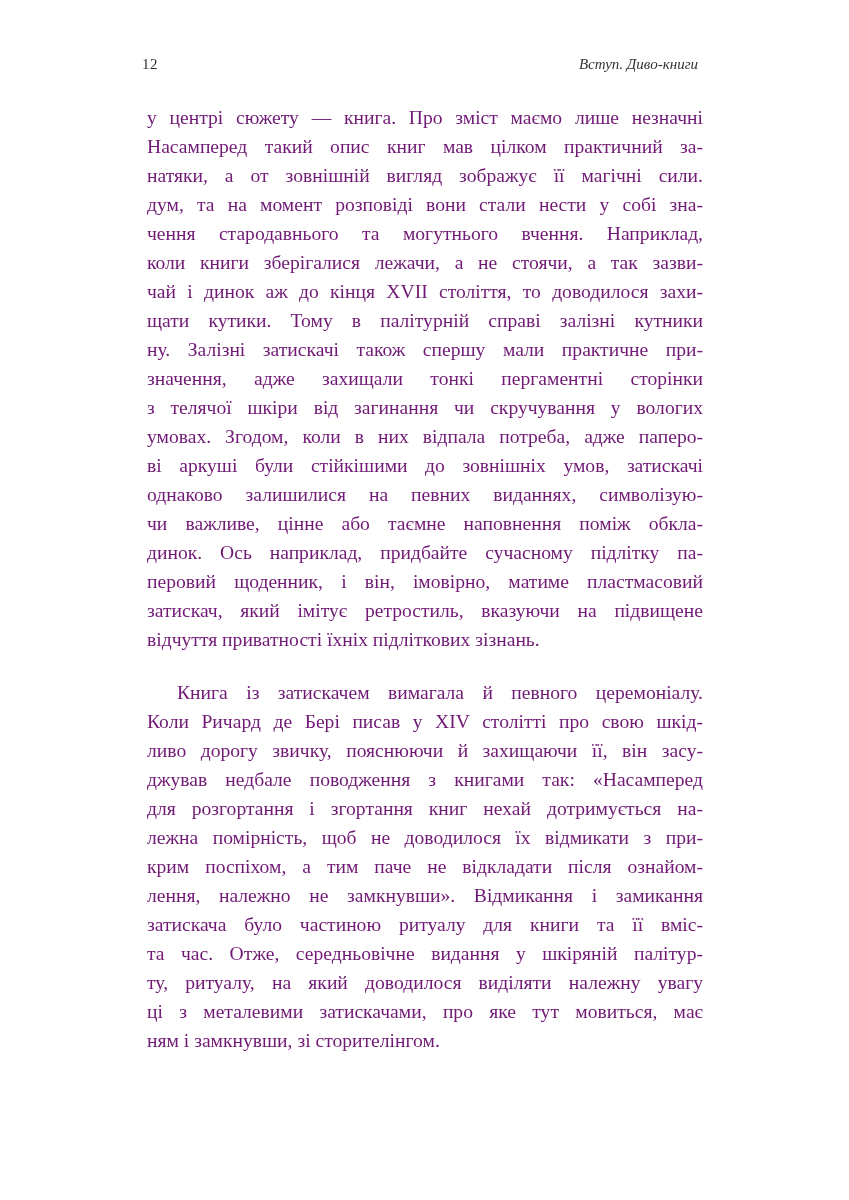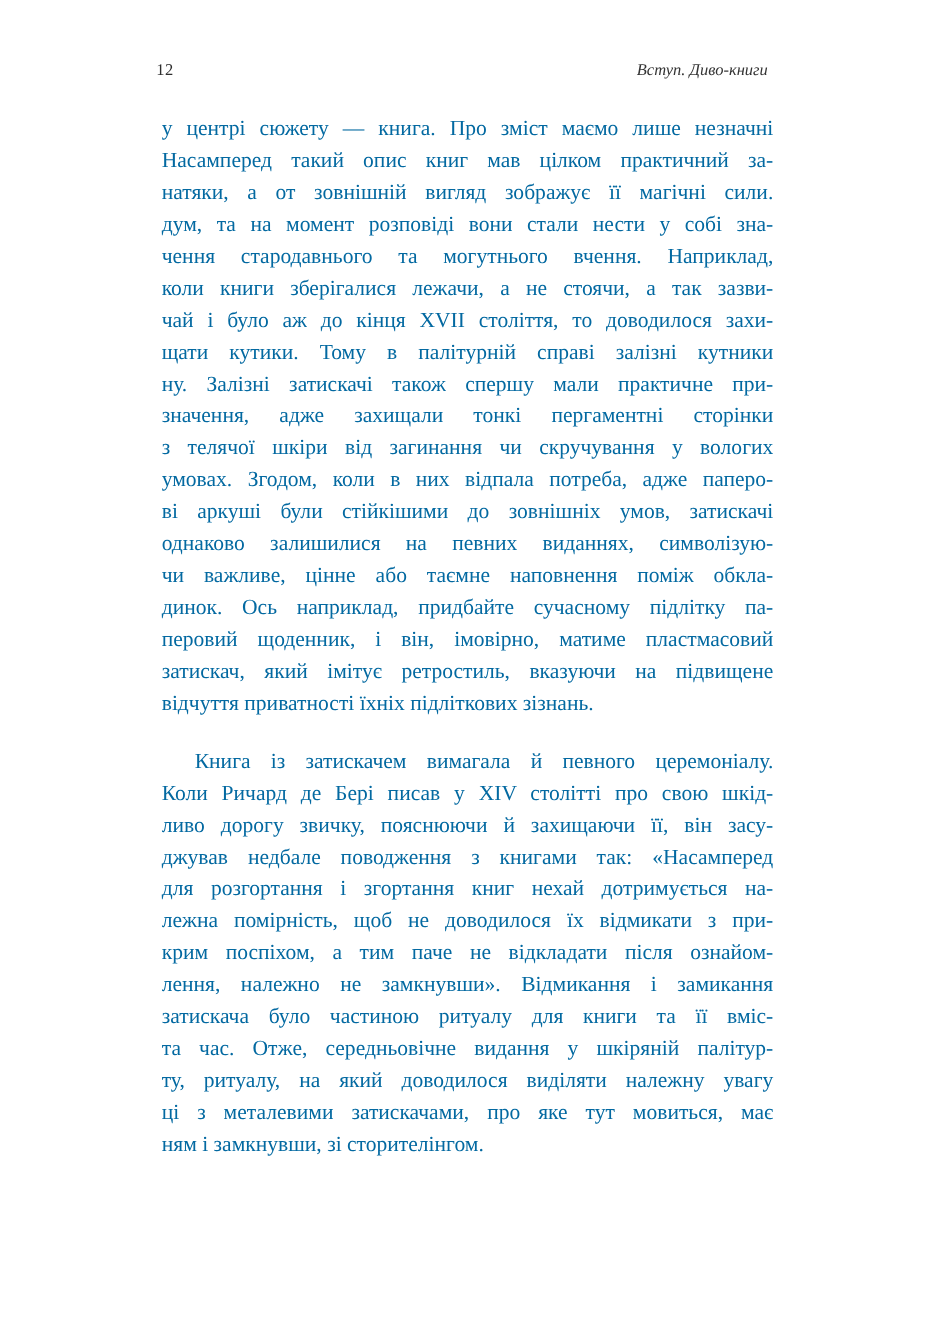--- a/index.html
+++ b/index.html
@@ -40,21 +40,21 @@
     font-style: italic;
     color: #343434;
   }
   .body-text {
     position: absolute;
     top: 103px;
     left: 147px;
     width: 556px;
     font-size: 19.6px;
     line-height: 29px;
-    color: #0369a1;
+    color: #701a75;
   }
   .paragraph {
     margin: 0;
     padding: 0;
   }
   .line {
     text-align: justify;
     text-align-last: justify;
     -moz-text-align-last: justify;
     white-space: normal;
@@ -77,21 +77,21 @@
     <span class="running-head">Вступ. Диво-книги</span>
   </div>
   <div class="body-text">
       <div class="paragraph">
         <div class="line">у центрі сюжету — книга. Про зміст маємо лише незначні</div>
         <div class="line">Насамперед такий опис книг мав цілком практичний за-</div>
         <div class="line">натяки, а от зовнішній вигляд зображує її магічні сили.</div>
         <div class="line">дум, та на момент розповіді вони стали нести у собі зна-</div>
         <div class="line">чення стародавнього та могутнього вчення. Наприклад,</div>
         <div class="line">коли книги зберігалися лежачи, а не стоячи, а так зазви-</div>
-        <div class="line">чай і було аж до кінця XVII століття, то доводилося захи-</div>
+        <div class="line">чай і динок аж до кінця XVII століття, то доводилося захи-</div>
         <div class="line">щати кутики. Тому в палітурній справі залізні кутники</div>
         <div class="line">ну. Залізні затискачі також спершу мали практичне при-</div>
         <div class="line">значення, адже захищали тонкі пергаментні сторінки</div>
         <div class="line">з телячої шкіри від загинання чи скручування у вологих</div>
         <div class="line">умовах. Згодом, коли в них відпала потреба, адже паперо-</div>
         <div class="line">ві аркуші були стійкішими до зовнішніх умов, затискачі</div>
         <div class="line">однаково залишилися на певних виданнях, символізую-</div>
         <div class="line">чи важливе, цінне або таємне наповнення поміж обкла-</div>
         <div class="line">динок. Ось наприклад, придбайте сучасному підлітку па-</div>
         <div class="line">перовий щоденник, і він, імовірно, матиме пластмасовий</div>

